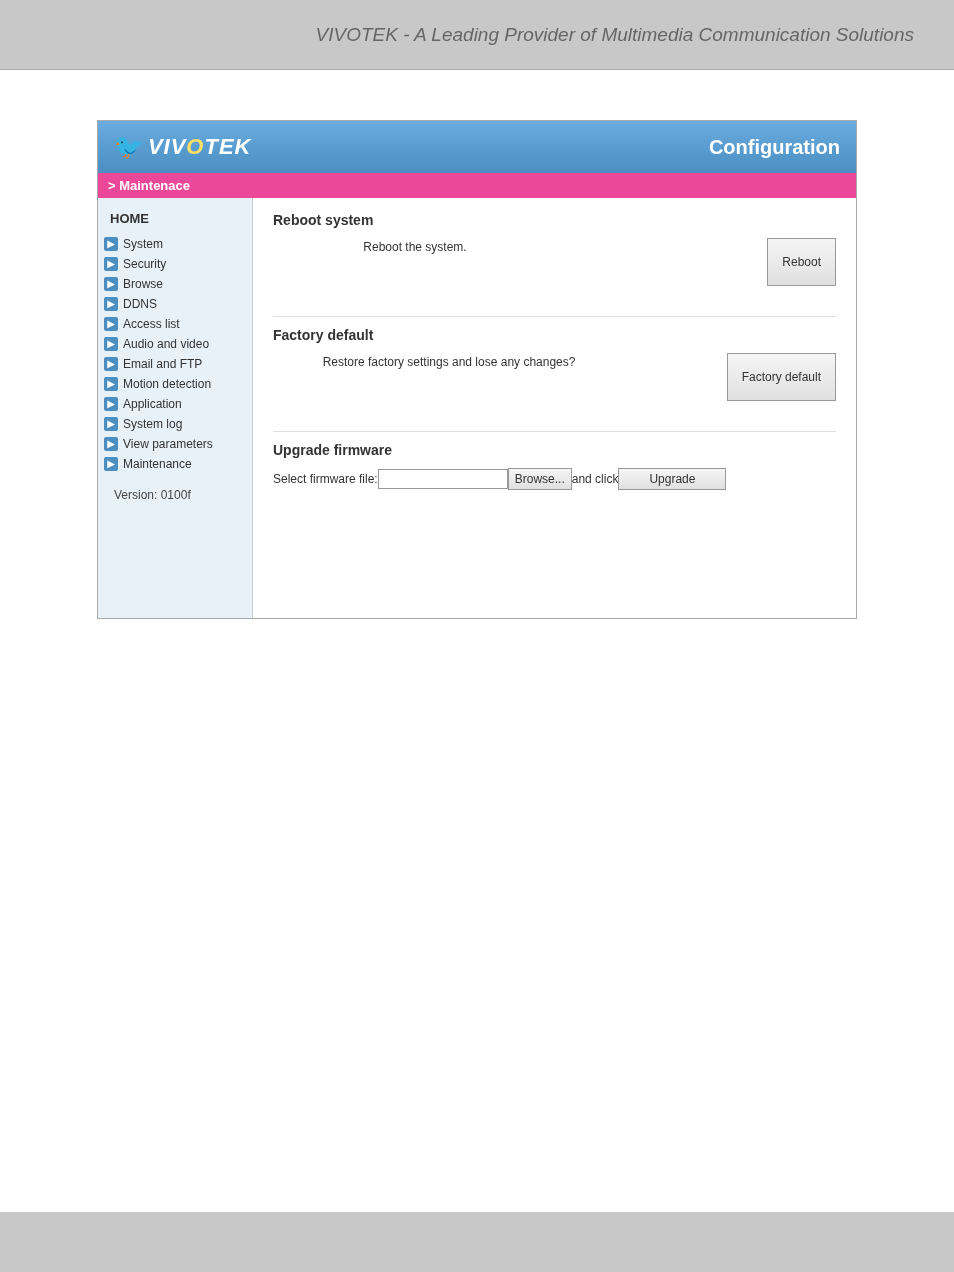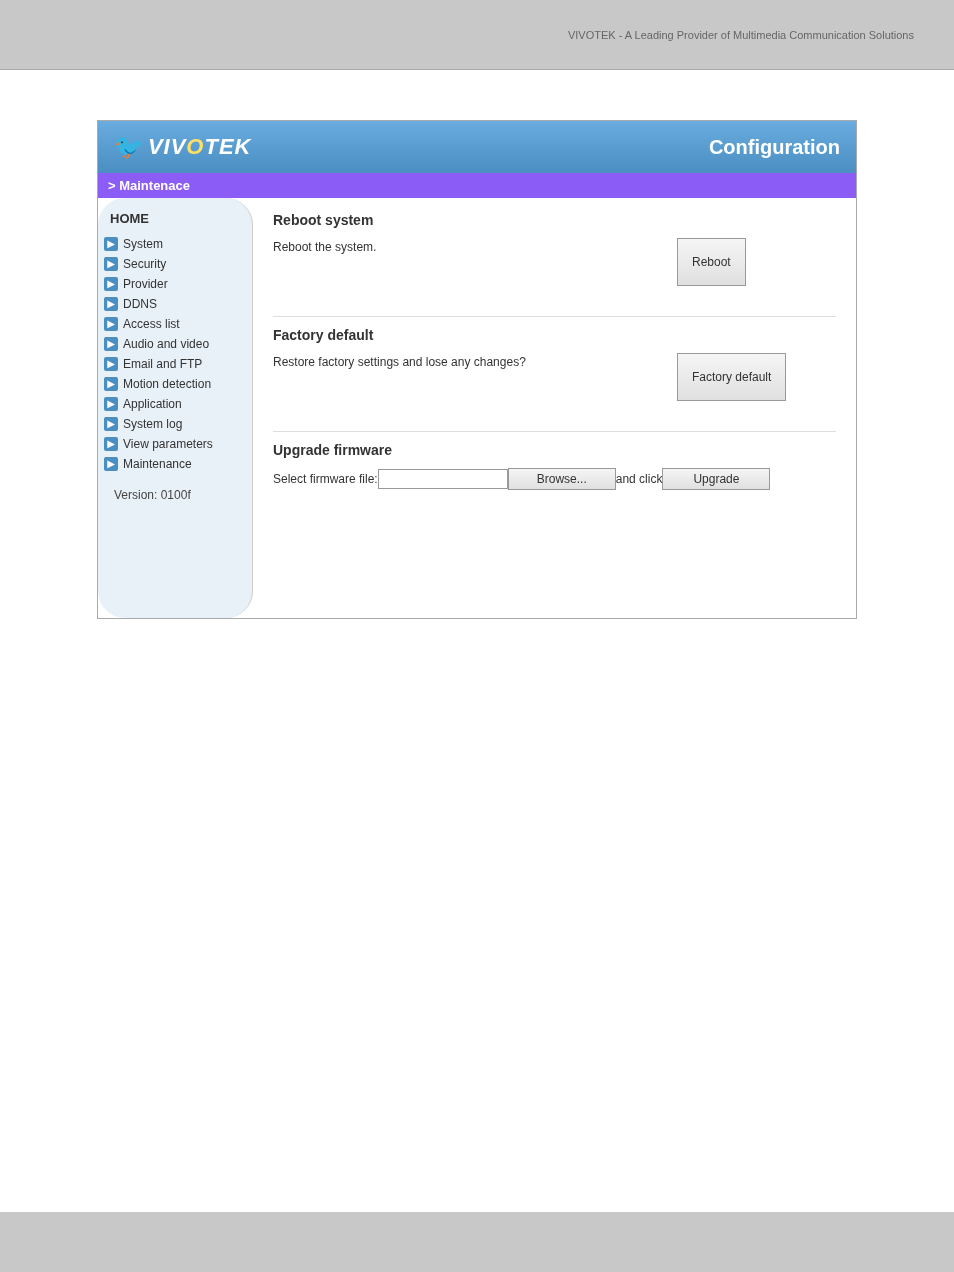--- a/index.html
+++ b/index.html
@@ -15,21 +15,22 @@
       background: #c8c8c8;
       border-bottom: 1px solid #aaa;
       height: 70px;
       display: flex;
       align-items: center;
       justify-content: flex-end;
       padding-right: 40px;
     }
     .top-bar-text {
       color: #666;
-      font-size: 11px;
+      font-size: 19px;
+      font-style: italic;
     }
     .page-body {
       background: #ffffff;
       flex: 1;
       display: flex;
       flex-direction: column;
       align-items: center;
       padding-top: 50px;
       padding-bottom: 80px;
     }
@@ -64,40 +65,39 @@
       letter-spacing: 1px;
       text-align: right;
     }
     .header-config {
       color: #fff;
       font-size: 20px;
       font-weight: bold;
     }
     
     .section-header {
-      background: #8b5cf6;
+      background: #ec4899;
       padding: 5px 10px;
       color: #fff;
       font-size: 13px;
       font-weight: bold;
     }
     
     .main-layout {
       display: flex;
       background: #fff;
       min-height: 420px;
     }
     
     .sidebar {
       width: 155px;
       background: #e8f0f8;
       border-right: 1px solid #ccc;
       padding: 8px 0;
       flex-shrink: 0;
-      border-radius: 27px;
     }
     .sidebar-home {
       padding: 5px 12px 8px 12px;
       font-weight: bold;
       font-size: 13px;
       color: #333;
     }
     .sidebar-item {
       display: flex;
       align-items: center;
@@ -134,21 +134,21 @@
     }
     .section-title {
       font-size: 14px;
       font-weight: bold;
       color: #333;
       margin-bottom: 10px;
     }
     .content-row {
       display: flex;
       align-items: flex-start;
-      justify-content: flex-start;
+      justify-content: flex-end;
       margin-bottom: 18px;
       padding-bottom: 12px;
     }
     .content-text {
       flex: 1;
       font-size: 12px;
       color: #333;
       line-height: 1.5;
       max-width: 400px;
     }
@@ -180,21 +180,21 @@
     .firmware-input {
       border: 1px solid #999;
       padding: 2px 4px;
       font-size: 12px;
       width: 130px;
       background: #fff;
     }
     .browse-btn {
       background: linear-gradient(to bottom, #f5f5f5, #e0e0e0);
       border: 1px solid #999;
-      padding: 3px 28px;
+      padding: 3px 6px;
       font-size: 12px;
       cursor: pointer;
       color: #333;
     }
     .and-click-text {
       font-size: 12px;
       color: #333;
     }
     .upgrade-btn {
       background: linear-gradient(to bottom, #f5f5f5, #e0e0e0);
@@ -241,21 +241,21 @@
         <div class="sidebar-item">
           <span class="arrow">▶</span>
           <span>System</span>
         </div>
         <div class="sidebar-item">
           <span class="arrow">▶</span>
           <span>Security</span>
         </div>
         <div class="sidebar-item">
           <span class="arrow">▶</span>
-          <span>Provider</span>
+          <span>Browse</span>
         </div>
         <div class="sidebar-item">
           <span class="arrow">▶</span>
           <span>DDNS</span>
         </div>
         <div class="sidebar-item">
           <span class="arrow">▶</span>
           <span>Access list</span>
         </div>
         <div class="sidebar-item">

